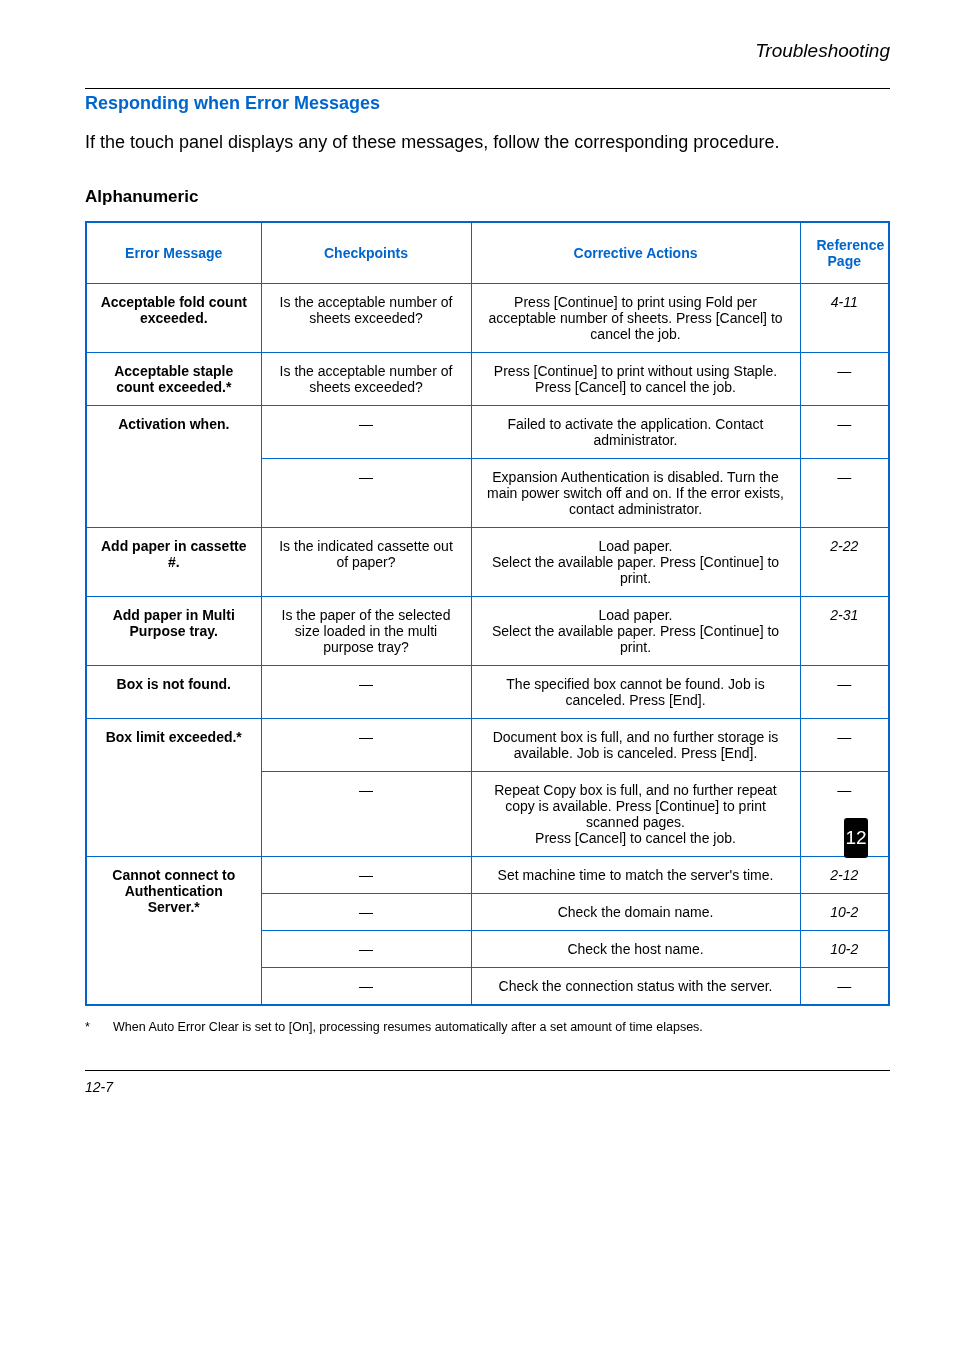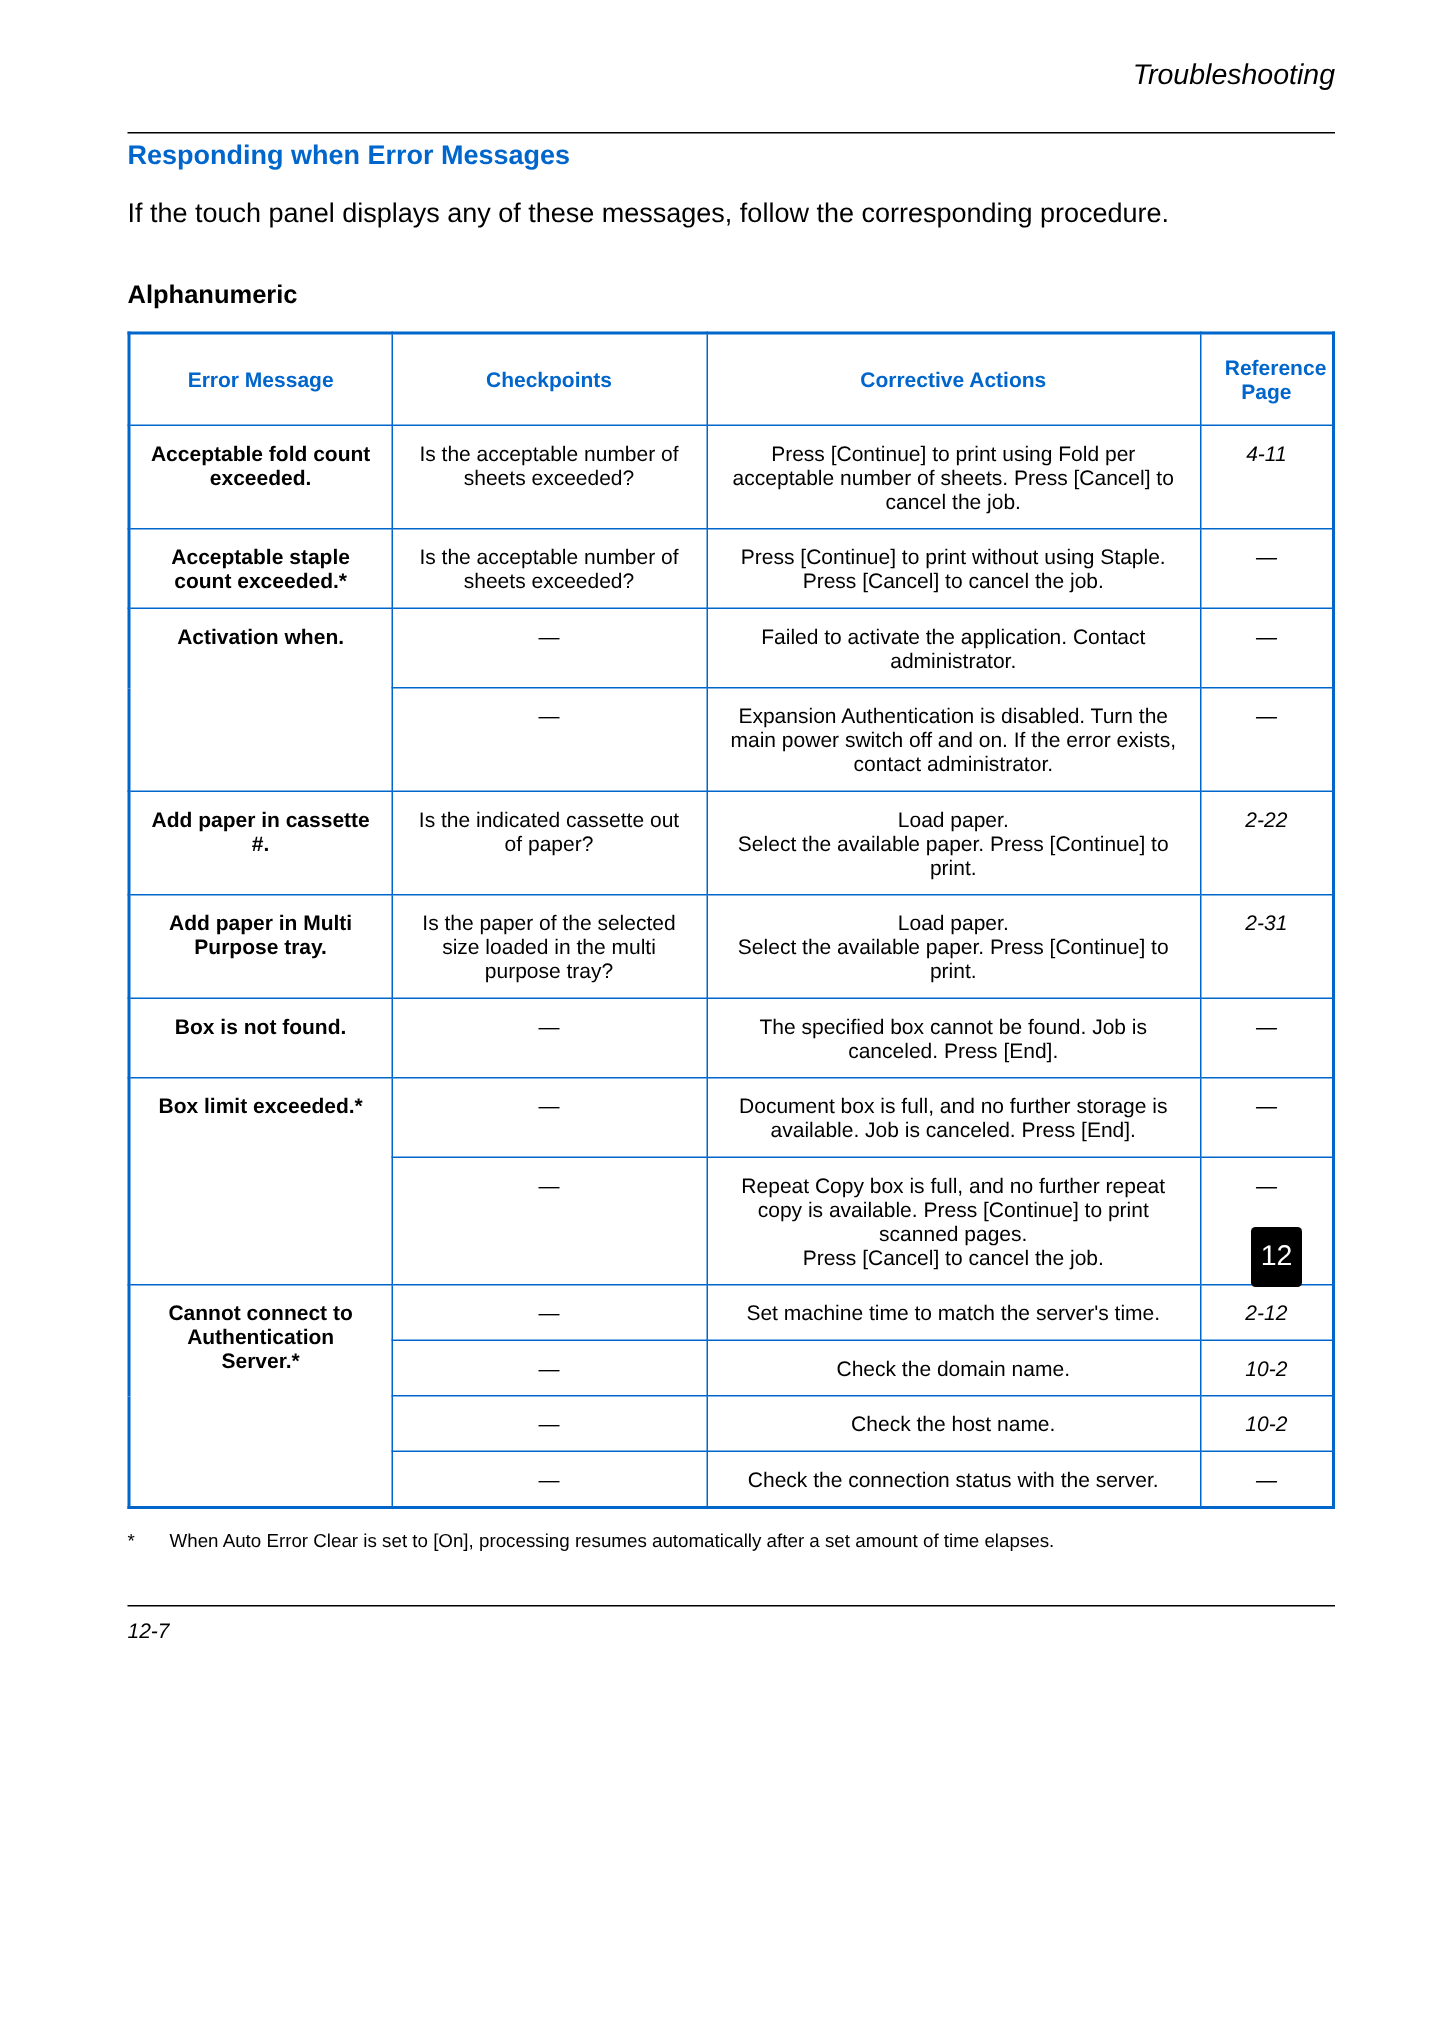--- a/index.html
+++ b/index.html
@@ -15,21 +15,21 @@
   col.c1 { width: 175px; }
   col.c2 { width: 210px; }
   col.c3 { width: auto; }
   col.c4 { width: 89px; }
   .row-label { font-weight: bold; }
   .ref { font-style: italic; }
   .footnote { font-size: 12.5px; margin-top: 14px; padding-left: 28px; text-indent: -28px; }
   .footnote .ast { display: inline-block; width: 28px; text-indent: 0; }
   .pg-line { border-top: 1px solid #000; margin-top: 36px; }
   .pg-num { text-align: left; font-style: italic; font-size: 14px; margin-top: 8px; }
-  .side-tab { position: absolute; right: 22px; top: 778px; width: 34px; height: 40px; background: #000; color: #fff; font-size: 19px; display: flex; align-items: center; justify-content: center; border-radius: 3px; }
+  .side-tab { position: absolute; right: 22px; top: 778px; width: 24px; height: 40px; background: #000; color: #fff; font-size: 19px; display: flex; align-items: center; justify-content: center; border-radius: 3px; }
   .wrap { position: relative; }
 </style>
 </head>
 <body>
 <div class="wrap">
 
 <div class="hdr">Troubleshooting</div>
 <div class="hdr-line"></div>
 
 <h1>Responding when Error Messages</h1>

